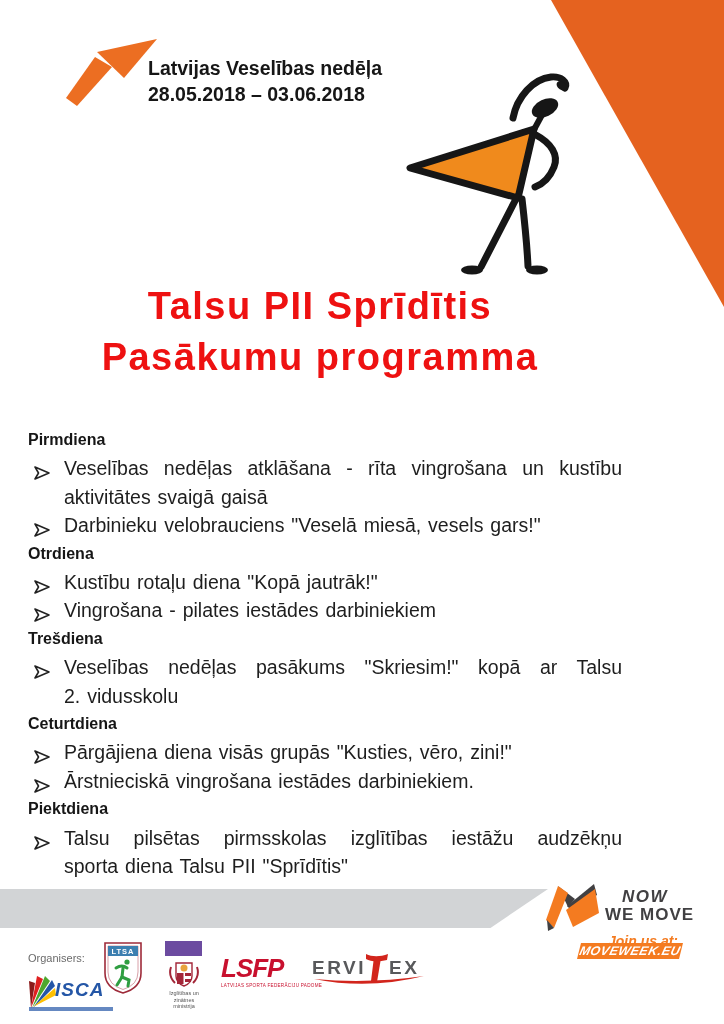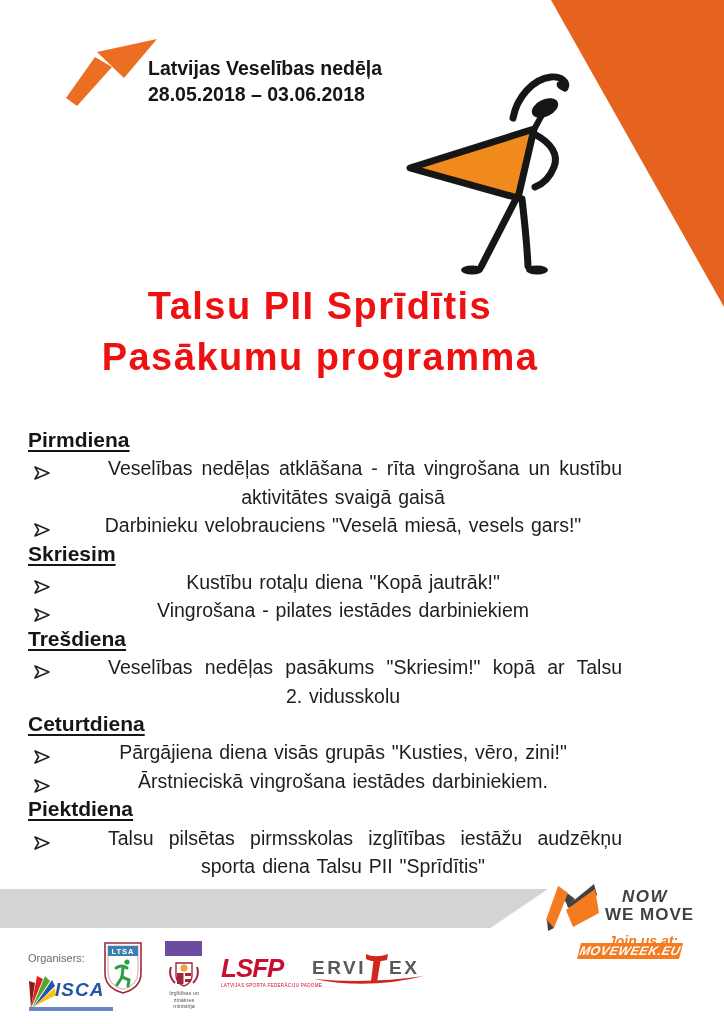--- a/index.html
+++ b/index.html
@@ -12,26 +12,26 @@
   .hdr-text{position:absolute;left:148px;top:55px;width:305px;text-align:left;
             font-weight:bold;font-size:19.5px;line-height:26px;color:#161616;}
   .figure-svg{position:absolute;left:395px;top:55px;}
 
   
   .main-title{position:absolute;left:30px;top:281px;width:580px;text-align:center;
               color:#ee1111;font-weight:bold;font-size:38px;line-height:51px;letter-spacing:1.5px;}
 
   
   .schedule{position:absolute;left:28px;top:426px;width:594px;font-size:19.5px;line-height:28.4px;}
-  .day{font-size:21px;font-weight:bold;line-height:28.4px;margin:0;
-       text-decoration:underline;text-decoration-thickness:2px;text-underline-offset:3px;color:#161616;}
+  .day{font-size:16px;font-weight:bold;line-height:28.4px;margin:0;
+       text-decoration-thickness:2px;text-underline-offset:3px;color:#161616;}
   .item{position:relative;padding-left:36px;}
   .bullet{position:absolute;left:5px;top:6px;width:18px;height:16px;}
-  .line{text-align:center;word-spacing:1.5px;}
-  .line.j{text-align:justify;text-align-last:justify;margin-left:44px;}
+  .line{text-align:left;word-spacing:1.5px;}
+  .line.j{text-align:justify;text-align-last:justify;}
 
   
   .grayband{position:absolute;left:0;top:889px;width:548px;height:39px;background:#d2d4d6;
             clip-path:polygon(0 0,100% 0,89.5% 100%,0 100%);}
   .org-label{position:absolute;left:28px;top:952px;font-size:11px;color:#6b6b6b;}
   .isca{position:absolute;left:28px;top:974px;width:88px;height:42px;}
   .isca-text{position:absolute;left:27px;top:5px;font-size:19px;font-style:italic;font-weight:800;
              color:#2456a6;letter-spacing:1px;}
   .isca-bar{position:absolute;left:1px;top:33px;width:84px;height:4px;background:#2456a6;opacity:.7;}
   .ltsa{position:absolute;left:103px;top:941px;}
@@ -108,21 +108,21 @@
     </div>
     <div class="item">
       <span class="bullet">
         <svg width="18" height="16">
             <path d="M2,2 L16,8 L2,14 L5.5,8 Z" fill="#fff" stroke="#222" stroke-width="1.6" stroke-linejoin="round"></path>
           </svg>
       </span>
       <div class="line">Darbinieku velobrauciens "Veselā miesā, vesels gars!"</div>
     </div>
 
-    <h2 class="day">Skriesim</h2>
+    <h2 class="day">Otrdiena</h2>
     <div class="item">
       <span class="bullet">
         <svg width="18" height="16">
             <path d="M2,2 L16,8 L2,14 L5.5,8 Z" fill="#fff" stroke="#222" stroke-width="1.6" stroke-linejoin="round"></path>
           </svg>
       </span>
       <div class="line">Kustību rotaļu diena "Kopā jautrāk!"</div>
     </div>
     <div class="item">
       <span class="bullet">

